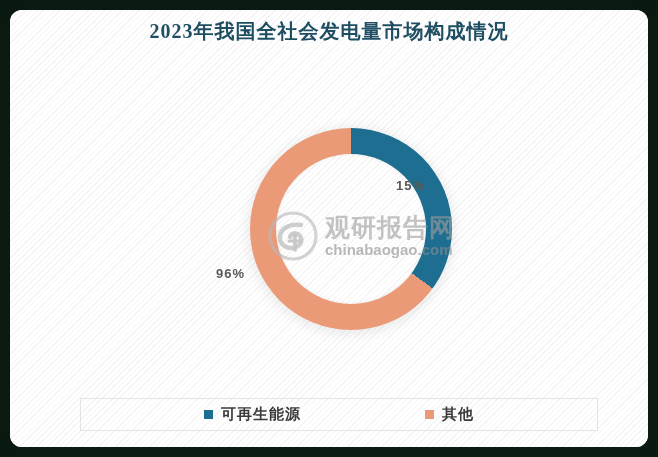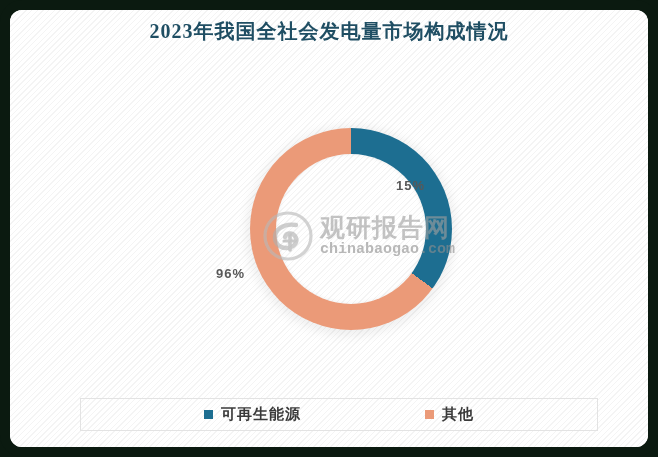--- a/index.html
+++ b/index.html
@@ -111,21 +111,21 @@
   }
   #wm-cn{
     font-family:"Liberation Sans", sans-serif;
     font-size:25px;
     font-weight:700;
     color:#9e9e9e;
     letter-spacing:1px;
     line-height:1.05;
   }
   #wm-en{
-    font-family:Liberation Mono, monospace;
+    font-family:Liberation Sans, sans-serif;
     font-size:15px;
     font-weight:600;
     color:#8e8e8e;
     letter-spacing:0px;
     line-height:1.1;
     margin-top:2px;
   }
 
   
   #legend{

